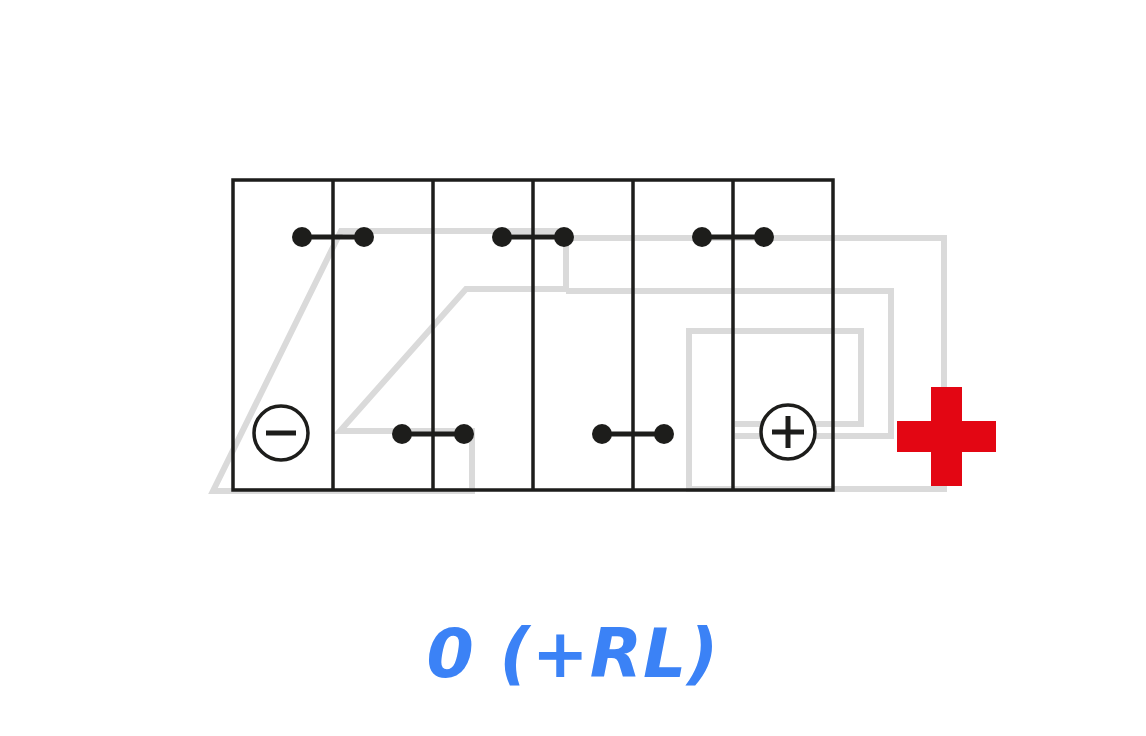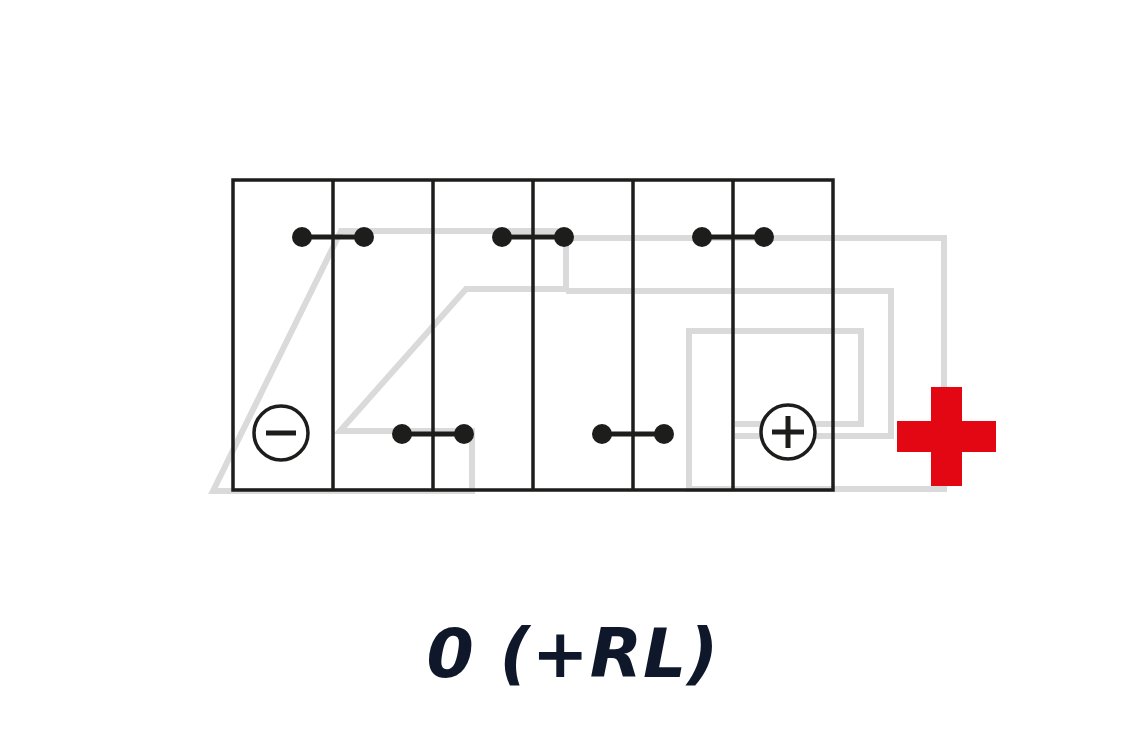--- a/index.html
+++ b/index.html
@@ -83,15 +83,15 @@
       <g>
         <circle cx="788" cy="432" r="27" fill="#ffffff" stroke-width="3.5"></circle>
         <line x1="772" y1="432" x2="804" y2="432" stroke-width="5"></line>
         <line x1="788" y1="416" x2="788" y2="448" stroke-width="5"></line>
       </g>
     </g>
 
     <path d="M931,387 h31 v34 h34 v31 h-34 v34 h-31 v-34 h-34 v-31 h34 Z" stroke="none" fill="#e30613"></path>
   </svg>
 
-  <div class="caption" style="color: #0f172a;">0 (+RL)</div>
+  <div class="caption" style="color: #3b82f6;">0 (+RL)</div>
 
 </div>
 
 </body></html>

